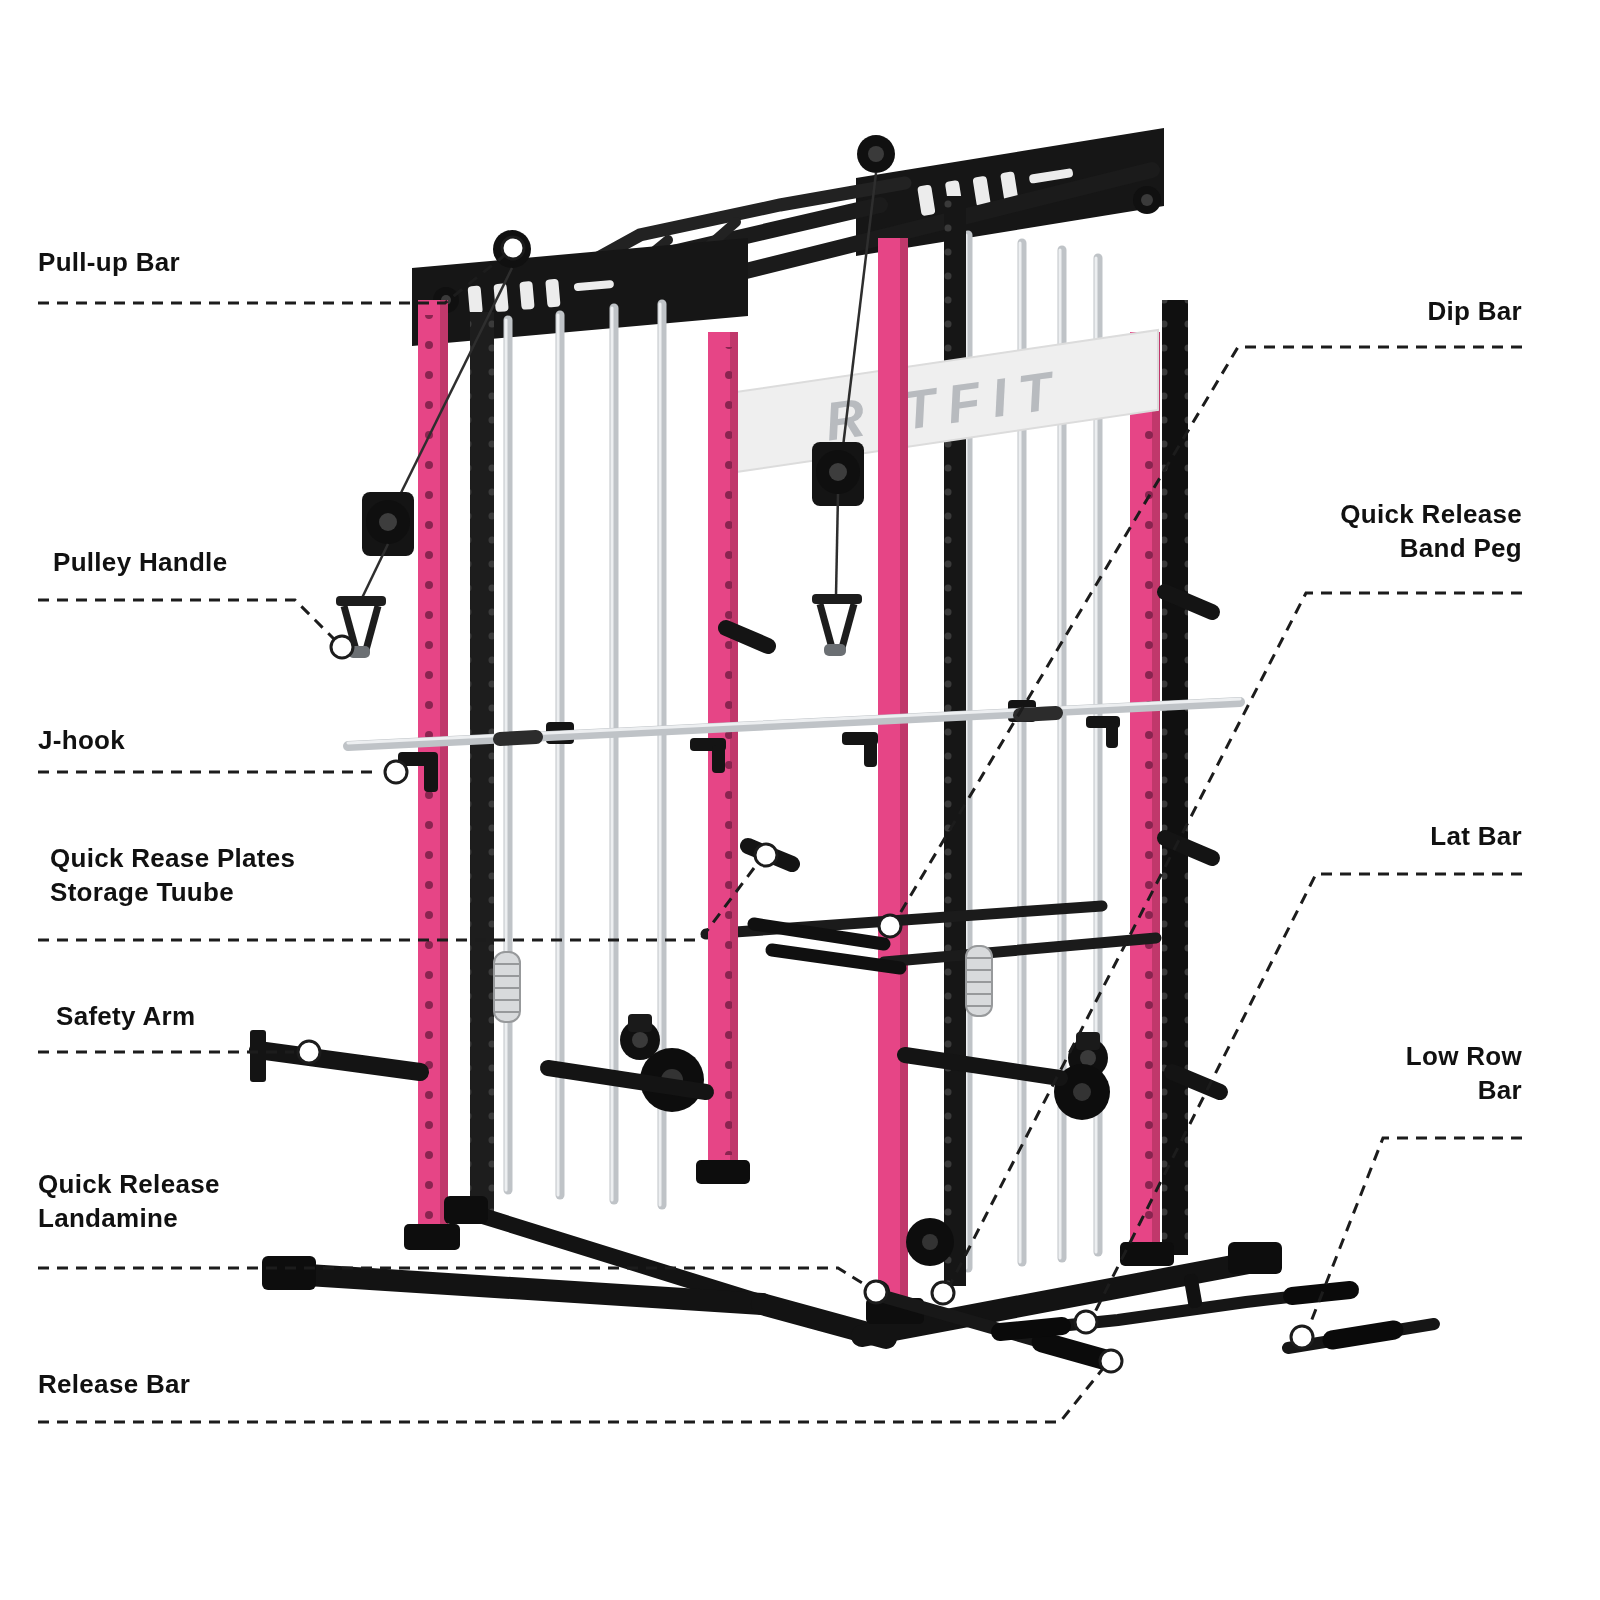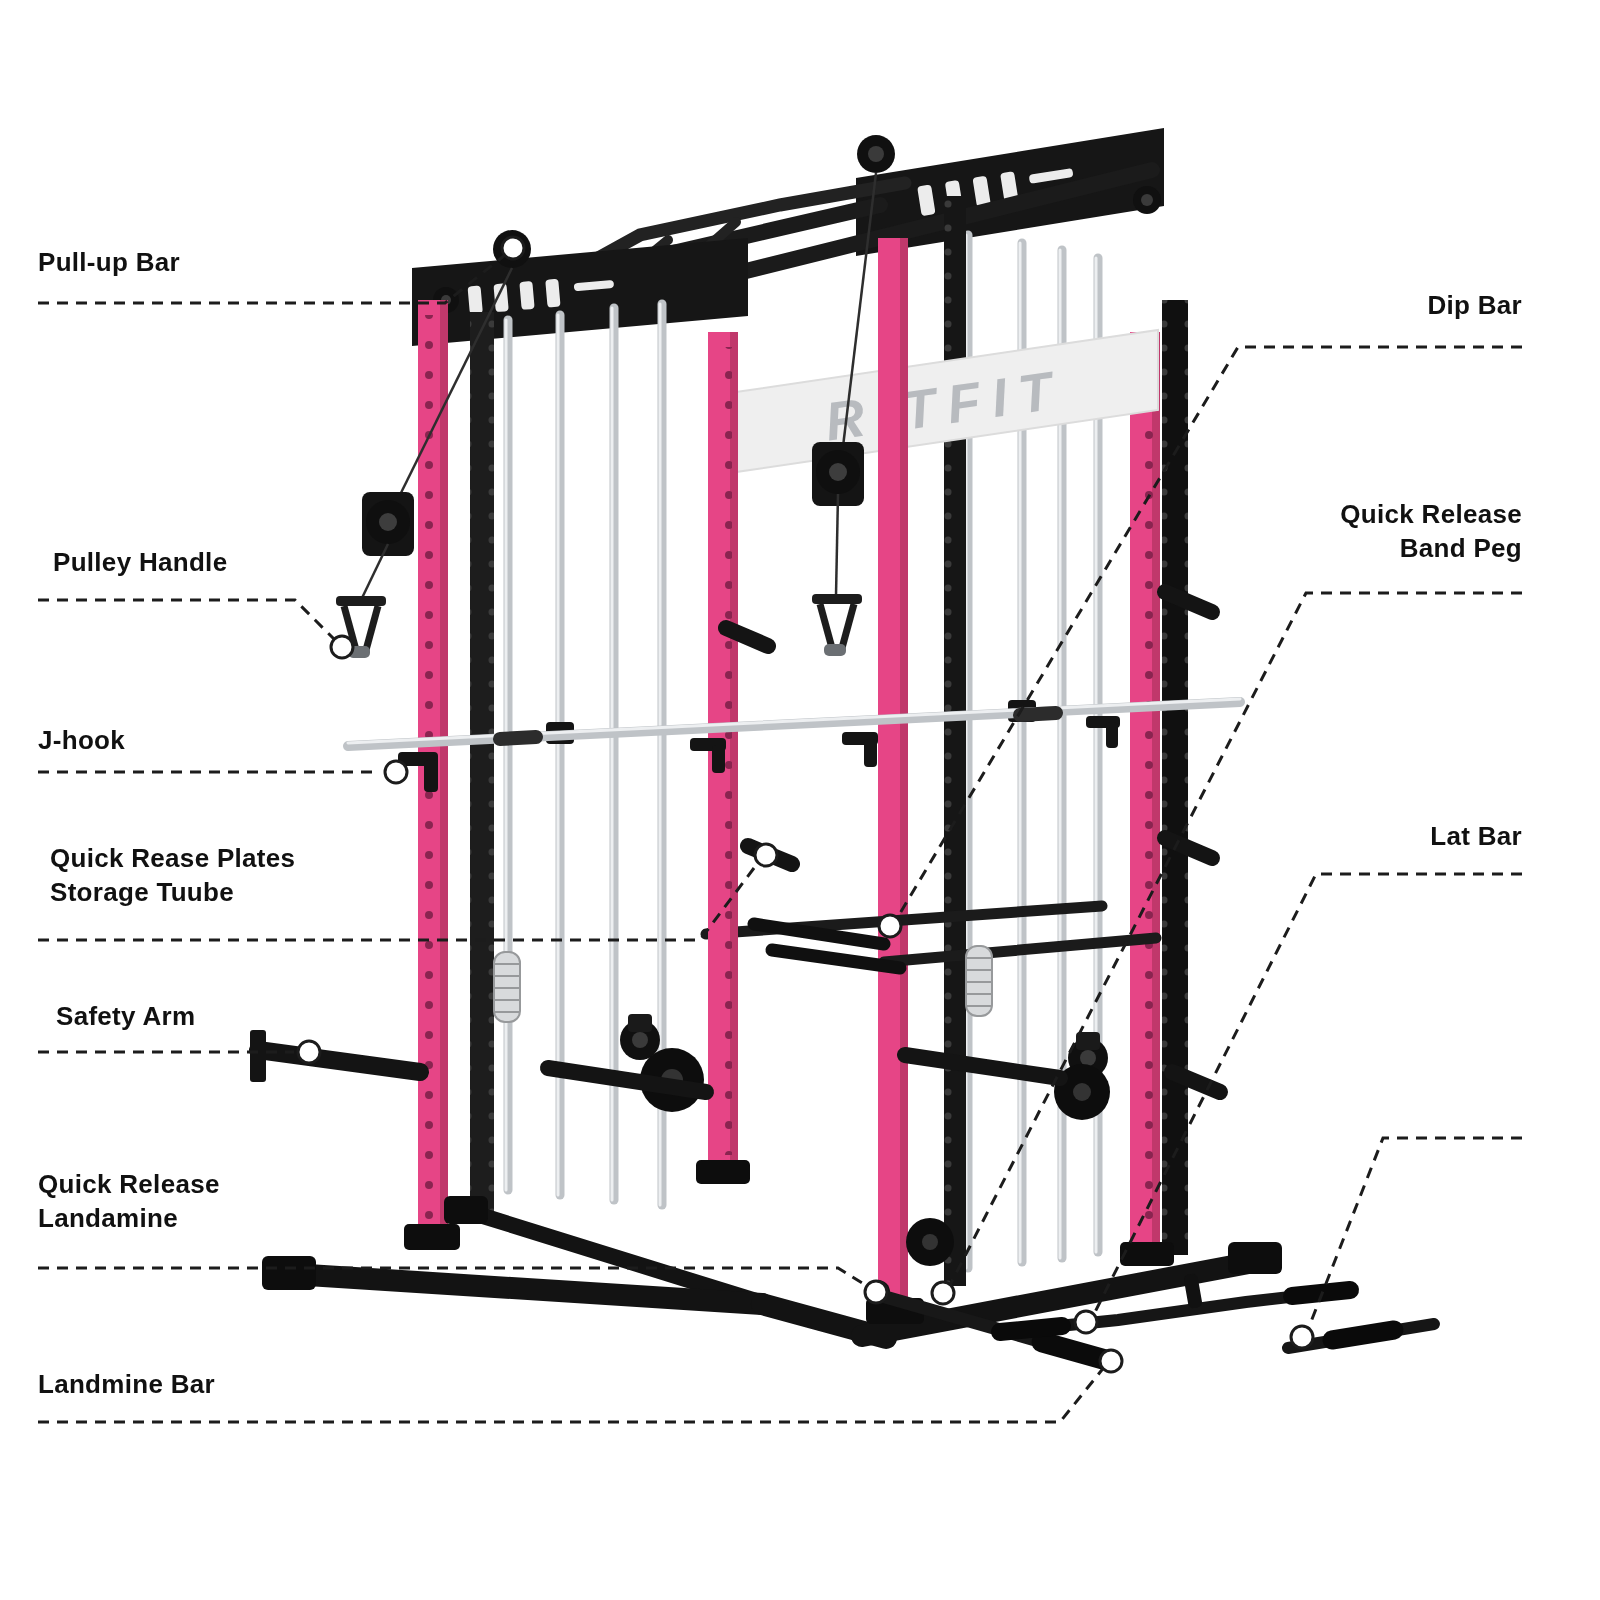--- a/index.html
+++ b/index.html
@@ -321,20 +321,22 @@
   </svg>
 
   <div class="label left" style="left:38px;  top:246px;">Pull-up Bar</div>
   <div class="label left" style="left:38px;  top:546px;margin-left:15px;">Pulley Handle</div>
   <div class="label left" style="left:38px;  top:724px;">J-hook</div>
   <div class="label left" style="left:38px;  top:842px;margin-left:12px;">Quick Rease Plates
 Storage Tuube</div>
   <div class="label left" style="left:56px;  top:1000px;">Safety Arm</div>
   <div class="label left" style="left:38px;  top:1168px;">Quick Release
 Landamine</div>
-  <div class="label left" style="left:38px;  top:1368px;">Landmine Bar</div>
-
-  <div class="label right" style="right:78px; top:289px;">Dip Bar</div>
+  <div class="label left" style="left:38px;  top:1368px;">Release Bar</div>
+
+  <div class="label right" style="right:78px; top:295px;">Dip Bar</div>
   <div class="label right" style="right:78px; top:498px;">Quick Release
 Band Peg</div>
   <div class="label right" style="right:78px; top:820px;">Lat Bar</div>
+  <div class="label right" style="right:78px; top:1040px;">Low Row
+Bar</div>
 
 </div>
 
 </body></html>

